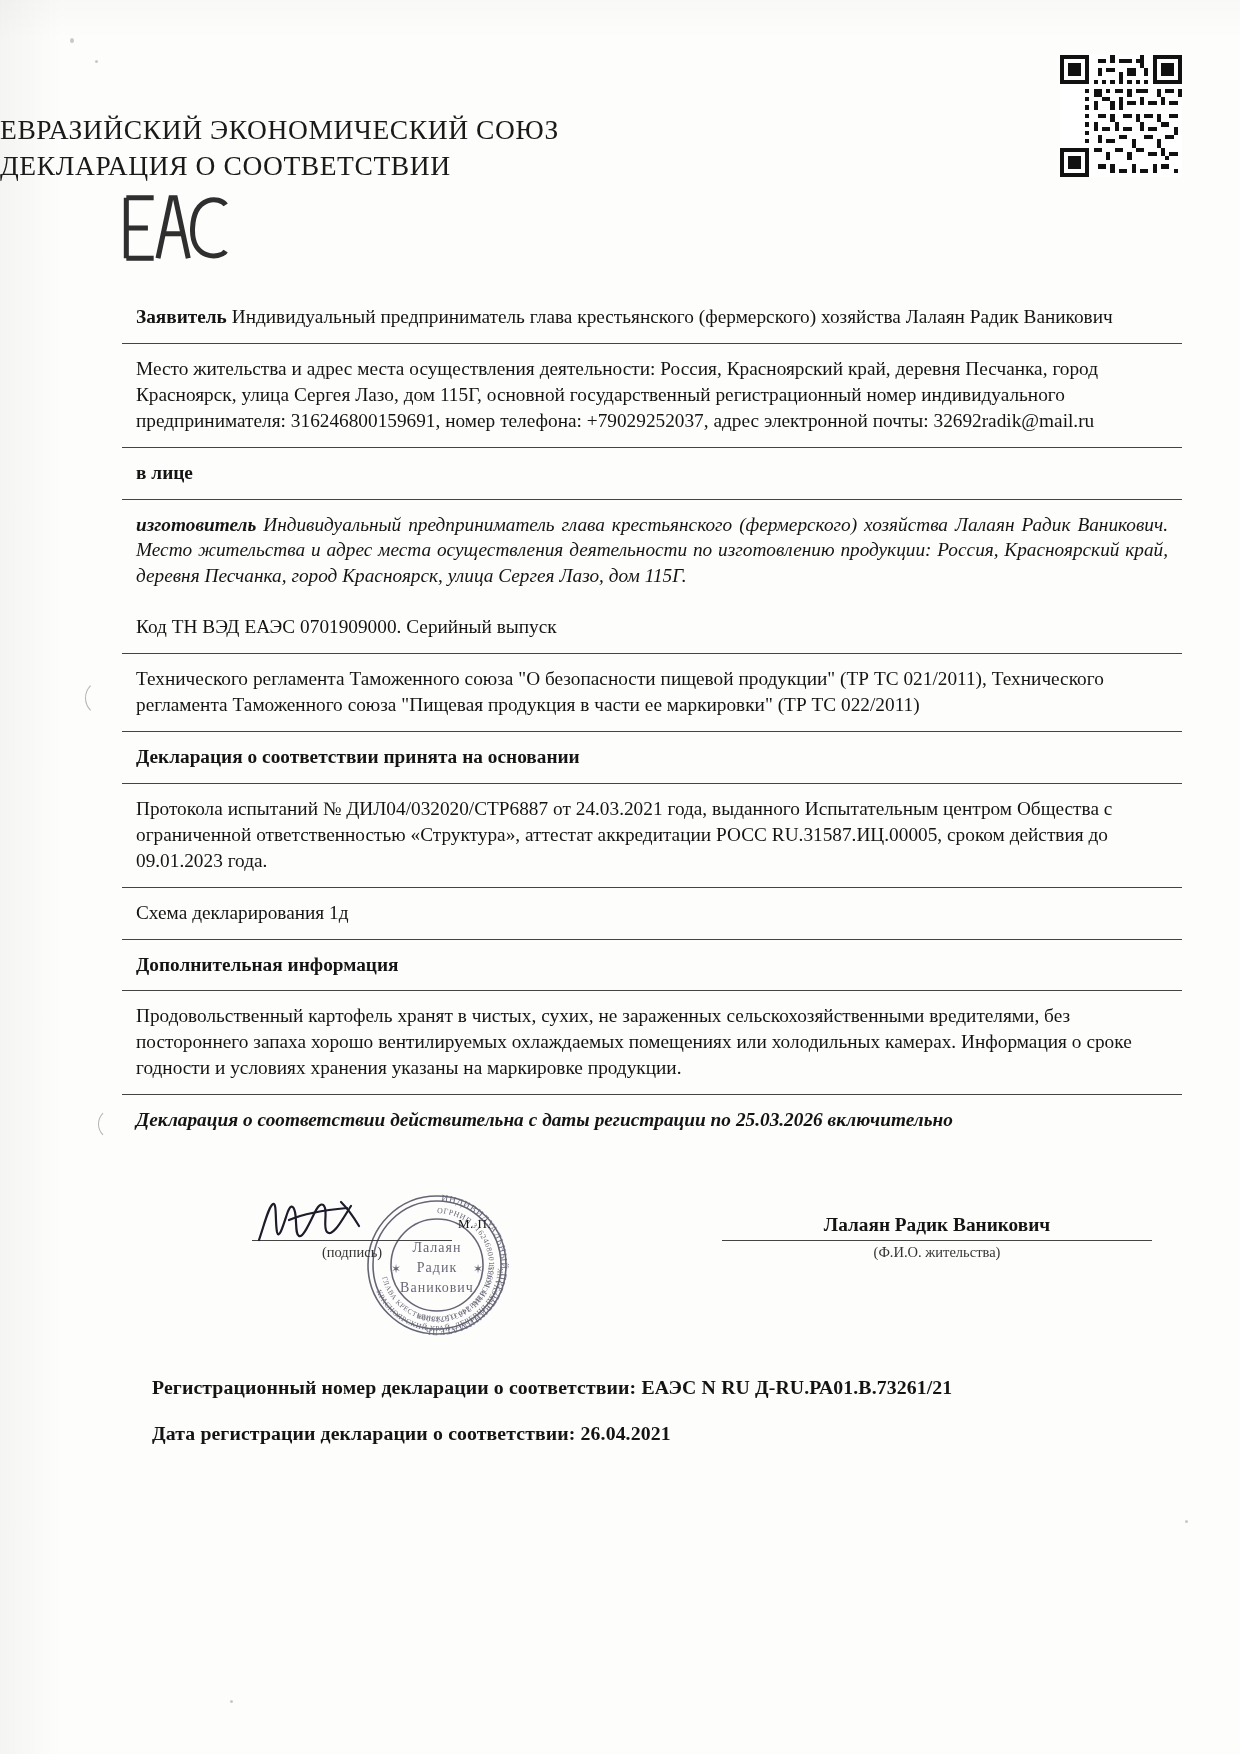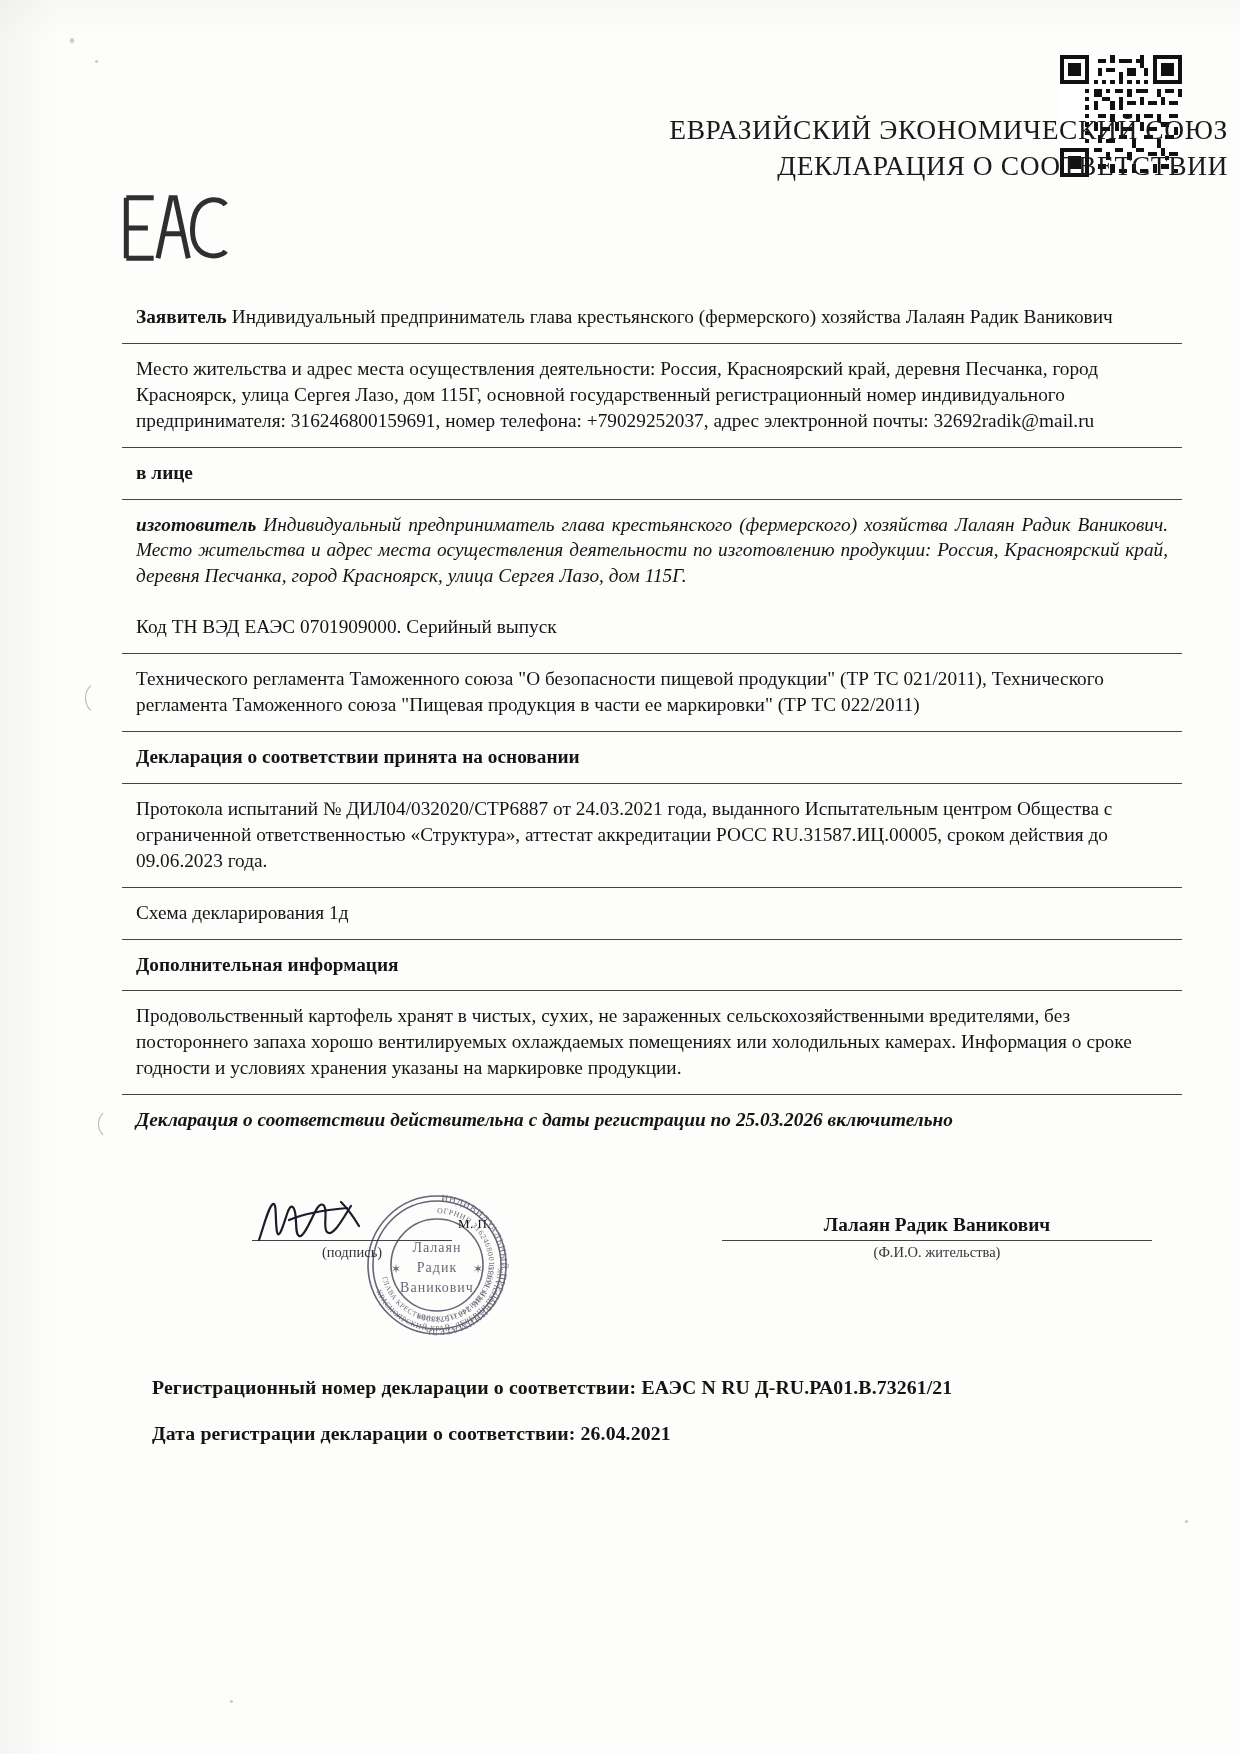--- a/index.html
+++ b/index.html
@@ -25,21 +25,21 @@
       linear-gradient(to bottom, rgba(0,0,0,0.02) 0px, rgba(0,0,0,0.0) 40px),
       #fdfdfb;
   }
 
   
   .title-block {
     position: absolute;
     left: 0;
     right: 12px;
     top: 112px;
-    text-align: right;
+    text-align: left;
   }
   .title-line {
     font-size: 27.5px;
     letter-spacing: 0.6px;
     line-height: 1.30;
     font-weight: 400;
     color: #1a1a1a;
   }
 
   
@@ -356,21 +356,21 @@
 
     <div class="row">
       <p class="p">Технического регламента Таможенного союза "О безопасности пищевой продукции" (ТР ТС 021/2011), Технического регламента Таможенного союза "Пищевая продукция в части ее маркировки" (ТР ТС 022/2011)</p>
     </div>
 
     <div class="row">
       <p class="p lbl">Декларация о соответствии принята на основании</p>
     </div>
 
     <div class="row">
-      <p class="p">Протокола испытаний № ДИЛ04/032020/СТР6887 от 24.03.2021 года, выданного Испытательным центром Общества с ограниченной ответственностью «Структура», аттестат аккредитации РОСС RU.31587.ИЦ.00005, сроком действия до 09.06.2023 года.</p>
+      <p class="p">Протокола испытаний № ДИЛ04/032020/СТР6887 от 24.03.2021 года, выданного Испытательным центром Общества с ограниченной ответственностью «Структура», аттестат аккредитации РОСС RU.31587.ИЦ.00005, сроком действия до 09.01.2023 года.</p>
     </div>
 
     <div class="row">
       <p class="p">Схема декларирования 1д</p>
     </div>
 
     <div class="row">
       <p class="p lbl">Дополнительная информация</p>
     </div>
 

